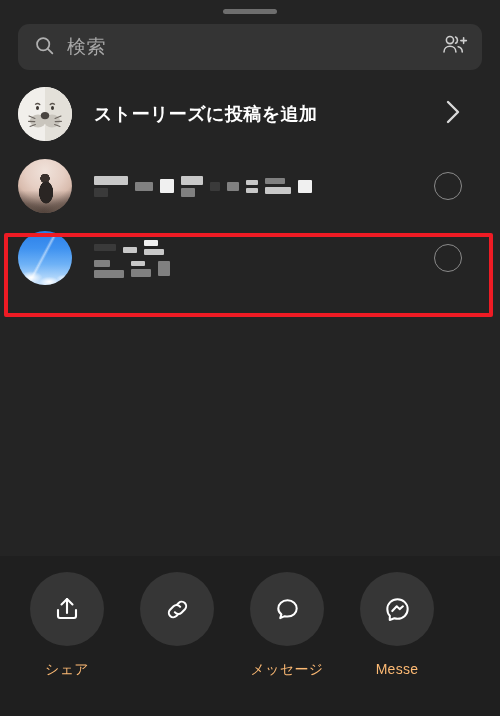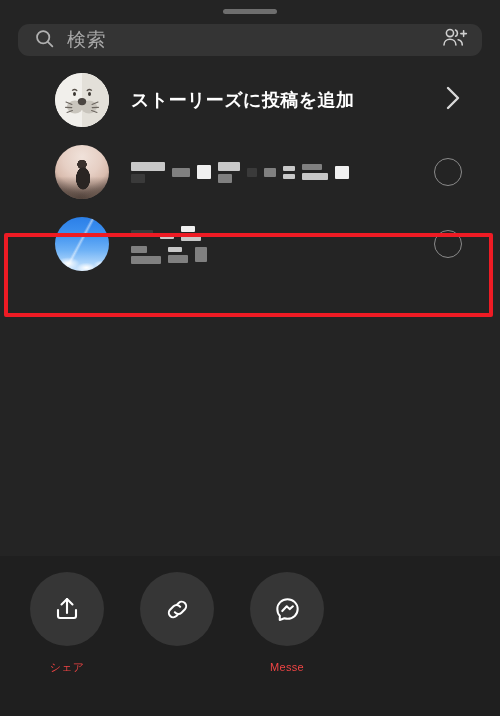--- a/index.html
+++ b/index.html
@@ -30,21 +30,21 @@
     height: 5px;
     border-radius: 3px;
     background: #6e6e6e;
   }
 
   
   .search-wrap {
     padding: 8px 18px 0 18px;
   }
   .search-bar {
-    height: 32px;
+    height: 46px;
     background: #343434;
     border-radius: 11px;
     display: flex;
     align-items: center;
     padding: 0 14px 0 16px;
     gap: 12px;
   }
   .search-icon { flex: 0 0 auto; display: block; }
   .search-input {
     flex: 1 1 auto;
@@ -53,21 +53,21 @@
     outline: none;
     color: #d6d6d6;
     font-size: 19px;
     font-family: inherit;
     letter-spacing: 0.5px;
   }
   .search-input::placeholder { color: #a8a8a8; }
   .addpeople-icon { flex: 0 0 auto; display: block; cursor: pointer; }
 
   
-  .list { padding: 0 14px 0 0; margin-top: 8px; margin-left: 37px; }
+  .list { padding: 0 14px 0 0; margin-top: 8px; }
 
   .row {
     display: flex;
     align-items: center;
     height: 72px;
     padding: 0 18px;
     position: relative;
   }
 
   .avatar {
@@ -195,23 +195,23 @@
     width: 74px;
     height: 74px;
     border-radius: 50%;
     background: #363636;
     display: flex;
     align-items: center;
     justify-content: center;
   }
   .tray-label {
     margin-top: 14px;
-    font-size: 11px;
+    font-size: 14px;
     line-height: 1.35;
-    color: #ef4444;
+    color: #fdba74;
     text-align: center;
     white-space: pre-line;
     letter-spacing: 0.3px;
   }
 </style>
 </head>
 <body>
 
 <div class="handle-wrap">
   <div class="handle"></div>
@@ -347,20 +347,28 @@
 
     <div class="tray-item">
       <div class="tray-circle">
         <svg width="31" height="31" viewBox="0 0 32 32" fill="none" stroke="#ffffff" stroke-width="2.1" stroke-linecap="round" stroke-linejoin="round">
           <path d="M13.2 18.8a4.6 4.6 0 0 0 6.9.5l3.6-3.6a4.6 4.6 0 0 0-6.5-6.5l-2 2"></path>
           <path d="M18.8 13.2a4.6 4.6 0 0 0-6.9-.5l-3.6 3.6a4.6 4.6 0 0 0 6.5 6.5l2-2"></path>
         </svg>
       </div>
     </div>
 
+    <div class="tray-item">
+      <div class="tray-circle">
+        <svg width="31" height="31" viewBox="0 0 32 32" fill="none" stroke="#ffffff" stroke-width="2.1" stroke-linecap="round" stroke-linejoin="round">
+          <path d="M16 6.5c5.5 0 9.5 3.7 9.5 8.4s-4 8.4-9.5 8.4c-1 0-2-.1-2.9-.4l-4.6 2 1.2-3.9c-1.9-1.5-3.2-3.7-3.2-6.1 0-4.7 4-8.4 9.5-8.4z"></path>
+        </svg>
+      </div>
+      <div class="tray-label">メッセージ</div>
+    </div>
 
     <div class="tray-item">
       <div class="tray-circle">
         <svg width="31" height="31" viewBox="0 0 32 32" fill="none" stroke="#ffffff" stroke-width="2.1" stroke-linecap="round" stroke-linejoin="round">
           <path d="M16 5.5c6 0 10.5 4.4 10.5 10 0 5.6-4.5 10-10.5 10-1.1 0-2.2-.2-3.2-.5L8 26.8l.1-4.3C6.1 20.7 5.5 18.2 5.5 15.5c0-5.6 4.5-10 10.5-10z"></path>
           <polyline points="10.6,17.6 15.2,12.7 18.2,15.6 21.6,12.7"></polyline>
         </svg>
       </div>
       <div class="tray-label">Messe</div>
     </div>

